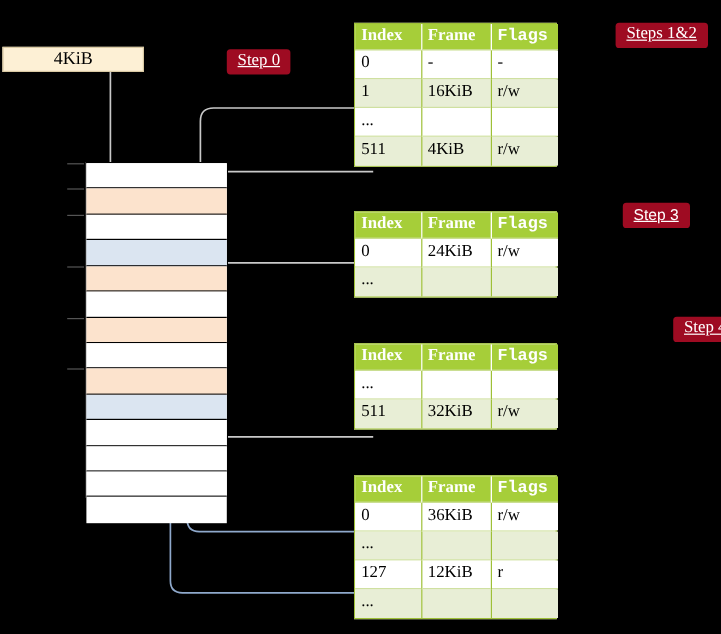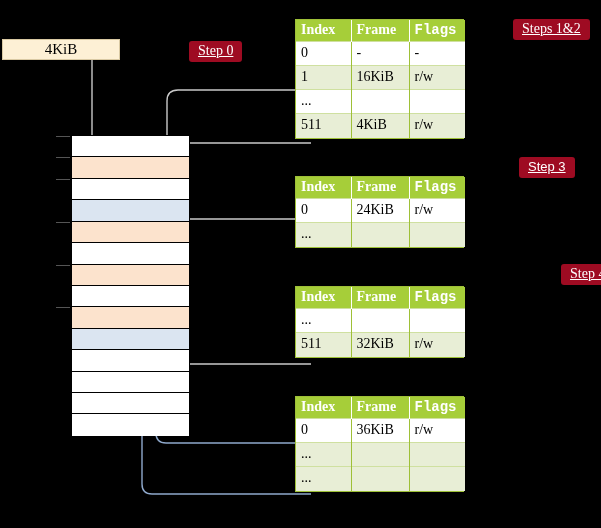--- a/index.html
+++ b/index.html
@@ -57,21 +57,21 @@
     background:#9e0b22;
     color:#ffffff;
     border-radius:3px;
     padding:2px 9px 3px 9px;
     font-size:14px;
     line-height:16px;
     white-space:nowrap;
     box-shadow:0 1px 0 rgba(0,0,0,.35);
     text-decoration:underline;
   }
-  .badge.sans{font-family:"Liberation Sans", sans-serif;font-size:13px;}
+  .badge.sans{font-family:"Liberation Sans", sans-serif;font-size:13px;margin-top:12px;}
   #badge-steps12{left:513px;top:19px;}
   #badge-step0  {left:189px;top:41px;}
   #badge-step3  {left:519px;top:157px;}
   #badge-step4  {left:517px;top:264px;margin-left:44px;}
 
   
   .ptable{
     position:absolute;
     left:295px;
     width:169px;
@@ -308,20 +308,25 @@
           <tr>
             <td>0</td>
             <td>36KiB</td>
             <td>r/w</td>
           </tr>
           <tr class="alt">
             <td>...</td>
             <td></td>
             <td></td>
           </tr>
+          <tr>
+            <td>127</td>
+            <td>12KiB</td>
+            <td>r</td>
+          </tr>
           <tr class="alt">
             <td>...</td>
             <td></td>
             <td></td>
           </tr>
         </tbody>
       </table>
     </div>
 
 </div>

